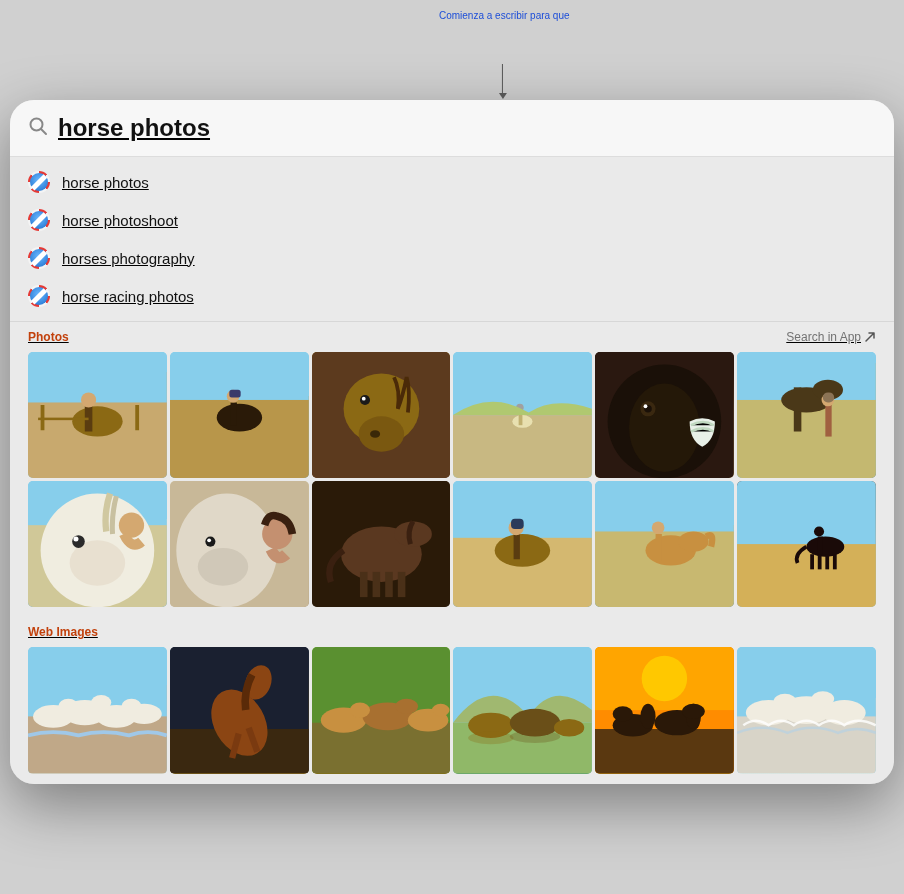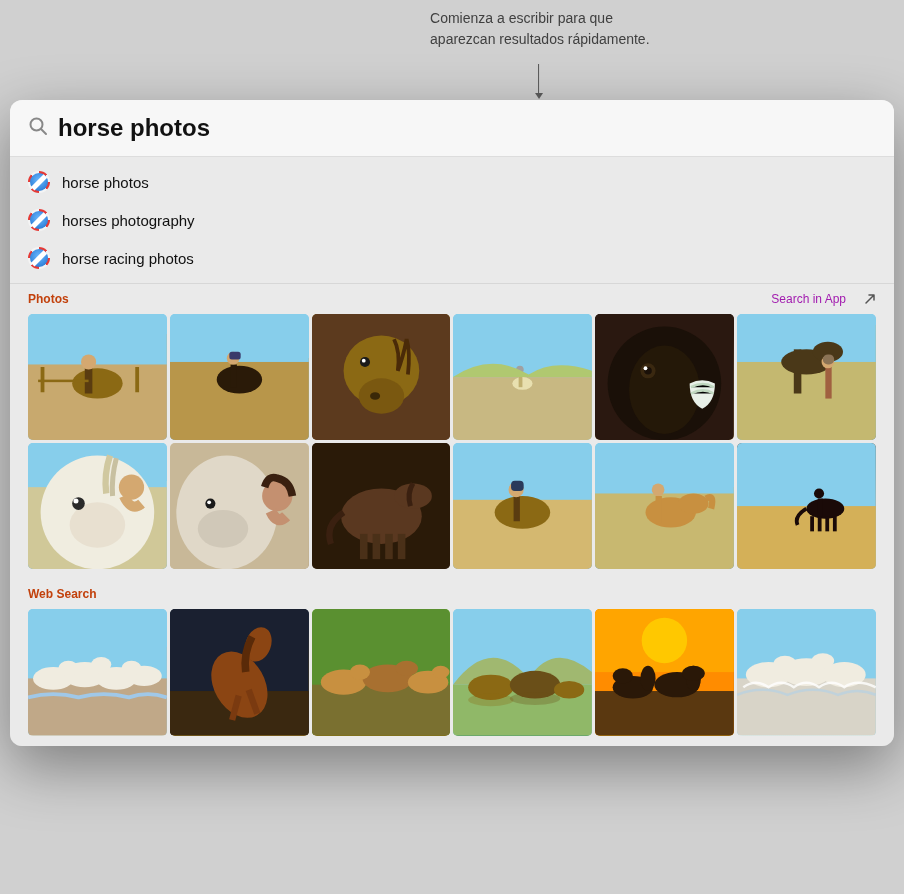--- a/index.html
+++ b/index.html
@@ -11,23 +11,23 @@
       min-height: 894px;
       position: relative;
       overflow: hidden;
     }
 
     .tooltip-container {
       position: absolute;
       top: 8px;
       left: 50%;
       transform: translateX(-10%);
-      text-align: left;
-      color: #404040;
-      font-size: 14px;
+      text-align: right;
+      color: #1d4ed8;
+      font-size: 10px;
       line-height: 1.5;
       pointer-events: none;
       z-index: 10;
     }
 
     .tooltip-line {
       display: block;
     }
 
     .tooltip-arrow {
@@ -51,23 +51,24 @@
       border-right: 4px solid transparent;
       border-top: 6px solid #555;
     }
 
     .spotlight-container {
       position: absolute;
       top: 100px;
       left: 10px;
       right: 10px;
       background: rgba(235, 235, 235, 0.95);
-      border-radius: 12px;
+      border-radius: 24px;
       box-shadow: 0 20px 60px rgba(0,0,0,0.4);
       overflow: hidden;
+      text-decoration: underline;
     }
 
     .search-bar {
       display: flex;
       align-items: center;
       padding: 14px 18px;
       border-bottom: 1px solid rgba(0,0,0,0.1);
       background: rgba(255,255,255,0.6);
     }
 
@@ -149,25 +150,25 @@
 
     .section-title {
       font-size: 12px;
       font-weight: 600;
       color: #c2410c;
       text-transform: none;
     }
 
     .search-in-app {
       font-size: 12px;
-      color: #a21caf;
+      color: #737373;
       cursor: pointer;
       display: flex;
       align-items: center;
-      gap: 18px;
+      gap: 3px;
     }
 
     .photos-grid {
       display: grid;
       grid-template-columns: repeat(6, 1fr);
       gap: 3px;
       padding: 4px 18px 10px;
     }
 
     .photo-thumb {
@@ -216,40 +217,43 @@
       border-radius: 5px;
       overflow: hidden;
       cursor: pointer;
     }
   </style>
 </head>
 <body>
 
 <div class="tooltip-container">
   <span class="tooltip-line">Comienza a escribir para que</span>
-  <span class="tooltip-line">aparezcan resultados rápidamente.</span>
   <div class="tooltip-arrow"></div>
 </div>
 
 <div class="spotlight-container">
 
   <div class="search-bar">
     <div class="search-icon-wrap">
       <svg width="20" height="20" viewBox="0 0 20 20" fill="none">
         <circle cx="8.5" cy="8.5" r="6" stroke="#888" stroke-width="2"></circle>
         <line x1="13" y1="13" x2="18" y2="18" stroke="#888" stroke-width="2" stroke-linecap="round"></line>
       </svg>
     </div>
     <div class="search-input-display">horse photos</div>
   </div>
 
   <ul class="suggestions-list">
     <li class="suggestion-item">
       <div class="safari-icon"></div>
       <span>horse photos</span>
+    </li>
+    <li class="suggestion-item">
+      <div class="safari-icon"></div>
+      <span>horse photoshoot</span>
     </li>
     <li class="suggestion-item">
       <div class="safari-icon"></div>
       <span>horses photography</span>
     </li>
     <li class="suggestion-item">
       <div class="safari-icon"></div>
       <span>horse racing photos</span>
     </li>
   </ul>
@@ -437,21 +441,21 @@
 
         <rect x="58" y="58" width="3" height="12" fill="#1a0a08"></rect>
         <rect x="64" y="58" width="3" height="12" fill="#1a0a08"></rect>
         <rect x="70" y="58" width="3" height="12" fill="#1a0a08"></rect>
         <rect x="76" y="58" width="3" height="12" fill="#1a0a08"></rect>
       </svg>
     </div>
   </div>
 
   <div class="section-header">
-    <span class="section-title">Web Search</span>
+    <span class="section-title">Web Images</span>
   </div>
 
   <div class="web-images-grid">
     <div class="web-thumb wi1">
       <svg viewBox="0 0 110 100" xmlns="http://www.w3.org/2000/svg">
         <rect width="110" height="100" fill="#87CEEB"></rect>
         <rect y="55" width="110" height="45" fill="#c0a888"></rect>
 
         <ellipse cx="20" cy="55" rx="16" ry="9" fill="#f0ece0"></ellipse>
         <ellipse cx="45" cy="52" rx="18" ry="10" fill="#f0ece0"></ellipse>

